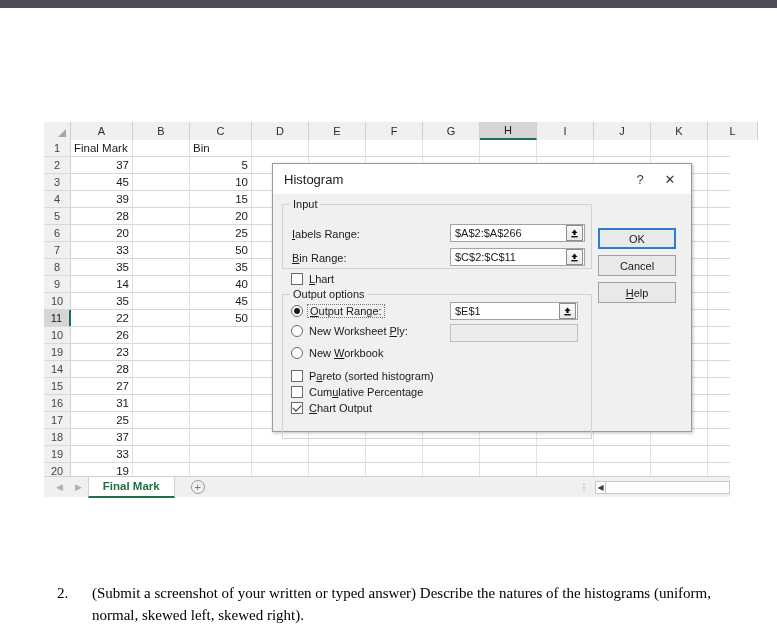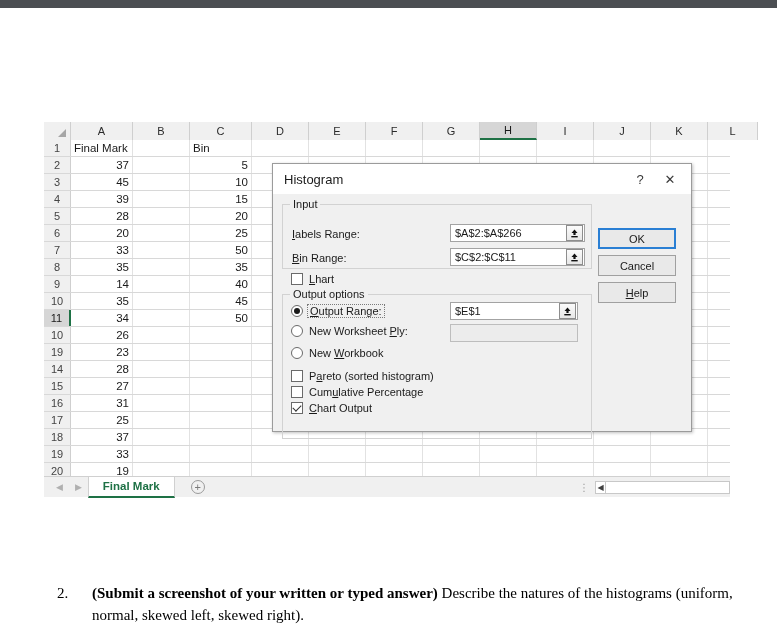--- a/index.html
+++ b/index.html
@@ -281,21 +281,21 @@
     font-size: 15px;
     color: #000000;
     line-height: 1.45;
   }
   #q-num {
     position: absolute; left: 0; top: 0;
     font-family: "Liberation Serif", serif;
     font-size: 15px;
   }
   #q-text { margin-left: 35px; }
-  #q-text b { font-weight: bold; margin-top: 43px; }
+  #q-text b { font-weight: normal; margin-top: 43px; }
 </style>
 </head>
 <body>
 
 <div id="top-strip"></div>
 
 <div id="excel">
 
   <div id="col-header">
     <div class="corner-cell">
@@ -463,21 +463,21 @@
         <div class="cell num" style="width: 57px; min-width: 57px;"></div>
         <div class="cell num" style="width: 57px; min-width: 57px;"></div>
         <div class="cell num" style="width: 57px; min-width: 57px;"></div>
         <div class="cell num" style="width: 57px; min-width: 57px;"></div>
         <div class="cell num" style="width: 57px; min-width: 57px;"></div>
         <div class="cell num" style="width: 57px; min-width: 57px;"></div>
         <div class="cell num" style="width: 50px; min-width: 50px;"></div>
       </div>
       <div class="row active">
         <div class="row-head">11</div>
-        <div class="cell num" style="width: 62px; min-width: 62px;">34</div>
+        <div class="cell num" style="width: 62px; min-width: 62px;">22</div>
         <div class="cell num" style="width: 57px; min-width: 57px;"></div>
         <div class="cell num" style="width: 62px; min-width: 62px;">50</div>
         <div class="cell num" style="width: 57px; min-width: 57px;"></div>
         <div class="cell num" style="width: 57px; min-width: 57px;"></div>
         <div class="cell num" style="width: 57px; min-width: 57px;"></div>
         <div class="cell num" style="width: 57px; min-width: 57px;"></div>
         <div class="cell num" style="width: 57px; min-width: 57px;"></div>
         <div class="cell num" style="width: 57px; min-width: 57px;"></div>
         <div class="cell num" style="width: 57px; min-width: 57px;"></div>
         <div class="cell num" style="width: 57px; min-width: 57px;"></div>

